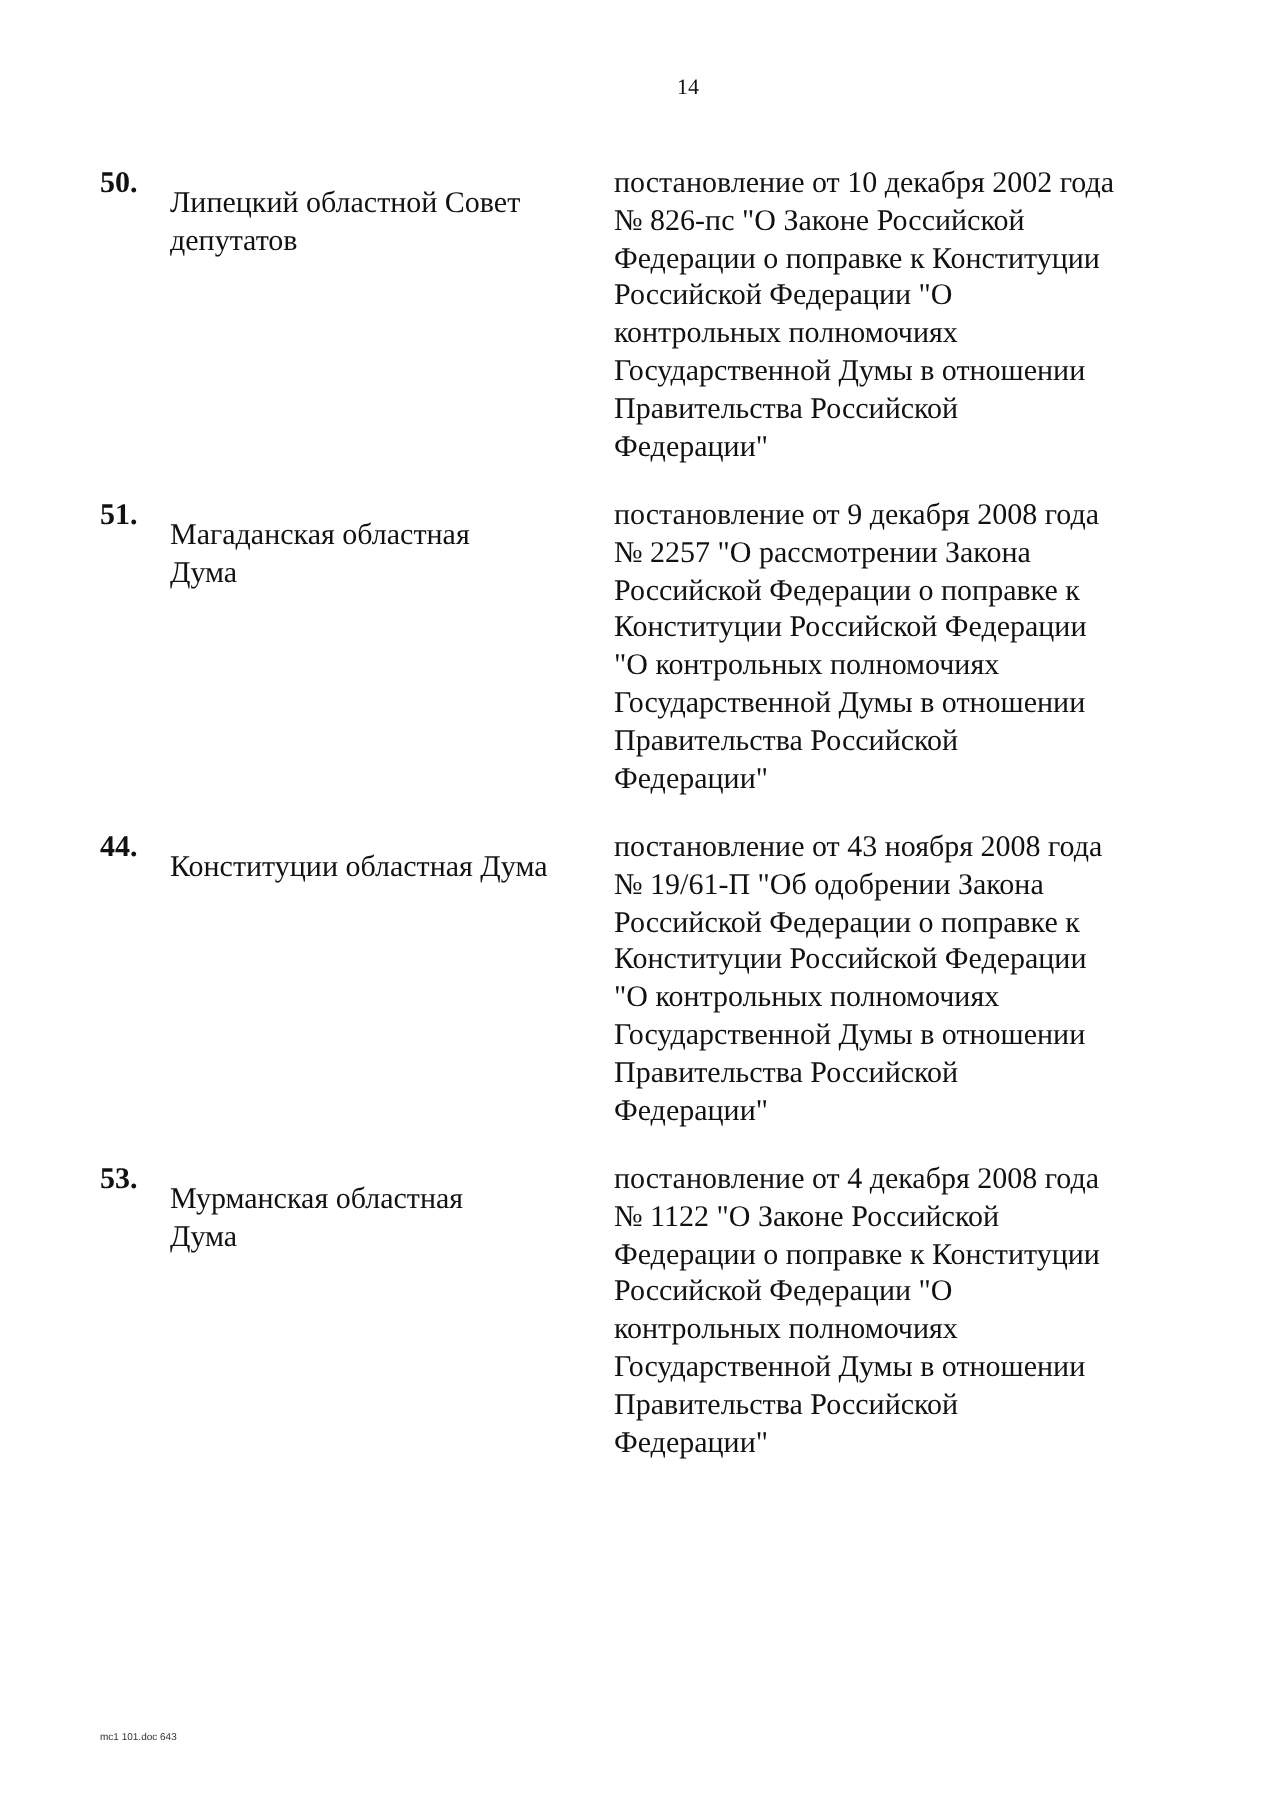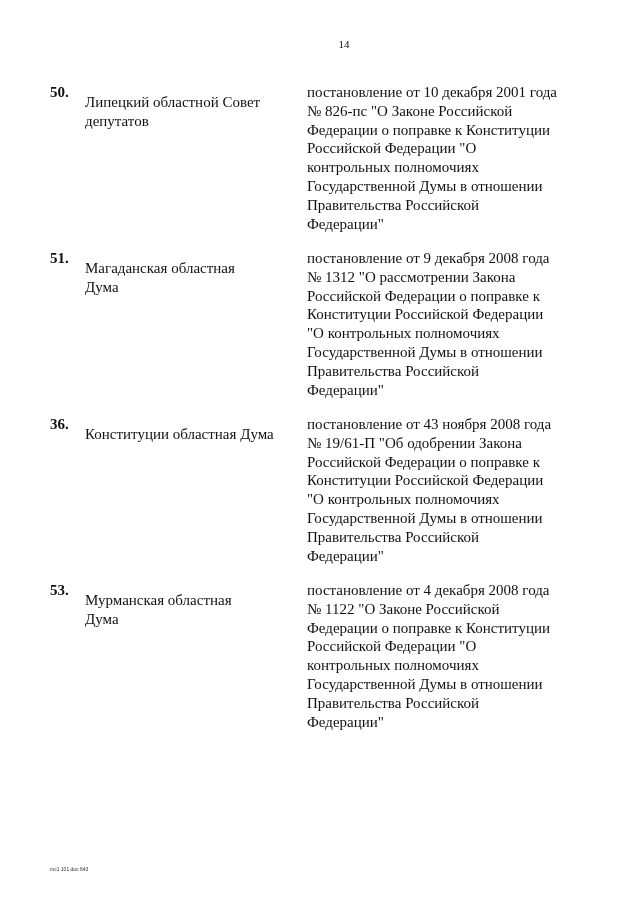--- a/index.html
+++ b/index.html
@@ -23,46 +23,46 @@
   </style>
 </head>
 <body>
 
 <div class="page-number">14</div>
 
 <div class="entry" style="top:83px;">
   <span class="num">50.</span>
   <span class="org">Липецкий областной Совет
 депутатов</span>
-  <span class="decree">постановление от 10 декабря 2001 года
+  <span class="decree">постановление от 10 декабря 2002 года
 № 826-пс "О Законе Российской
 Федерации о поправке к Конституции
 Российской Федерации "О
 контрольных полномочиях
 Государственной Думы в отношении
 Правительства Российской
 Федерации"</span>
 </div>
 
 <div class="entry" style="top:249px;">
   <span class="num">51.</span>
   <span class="org">Магаданская областная
 Дума</span>
   <span class="decree">постановление от 9 декабря 2008 года
-№ 1312 "О рассмотрении Закона
+№ 2257 "О рассмотрении Закона
 Российской Федерации о поправке к
 Конституции Российской Федерации
 "О контрольных полномочиях
 Государственной Думы в отношении
 Правительства Российской
 Федерации"</span>
 </div>
 
 <div class="entry" style="top:415px;">
-  <span class="num">36.</span>
+  <span class="num">44.</span>
   <span class="org">Конституции областная Дума</span>
   <span class="decree">постановление от 43 ноября 2008 года
 № 19/61-П "Об одобрении Закона
 Российской Федерации о поправке к
 Конституции Российской Федерации
 "О контрольных полномочиях
 Государственной Думы в отношении
 Правительства Российской
 Федерации"</span>
 </div>

